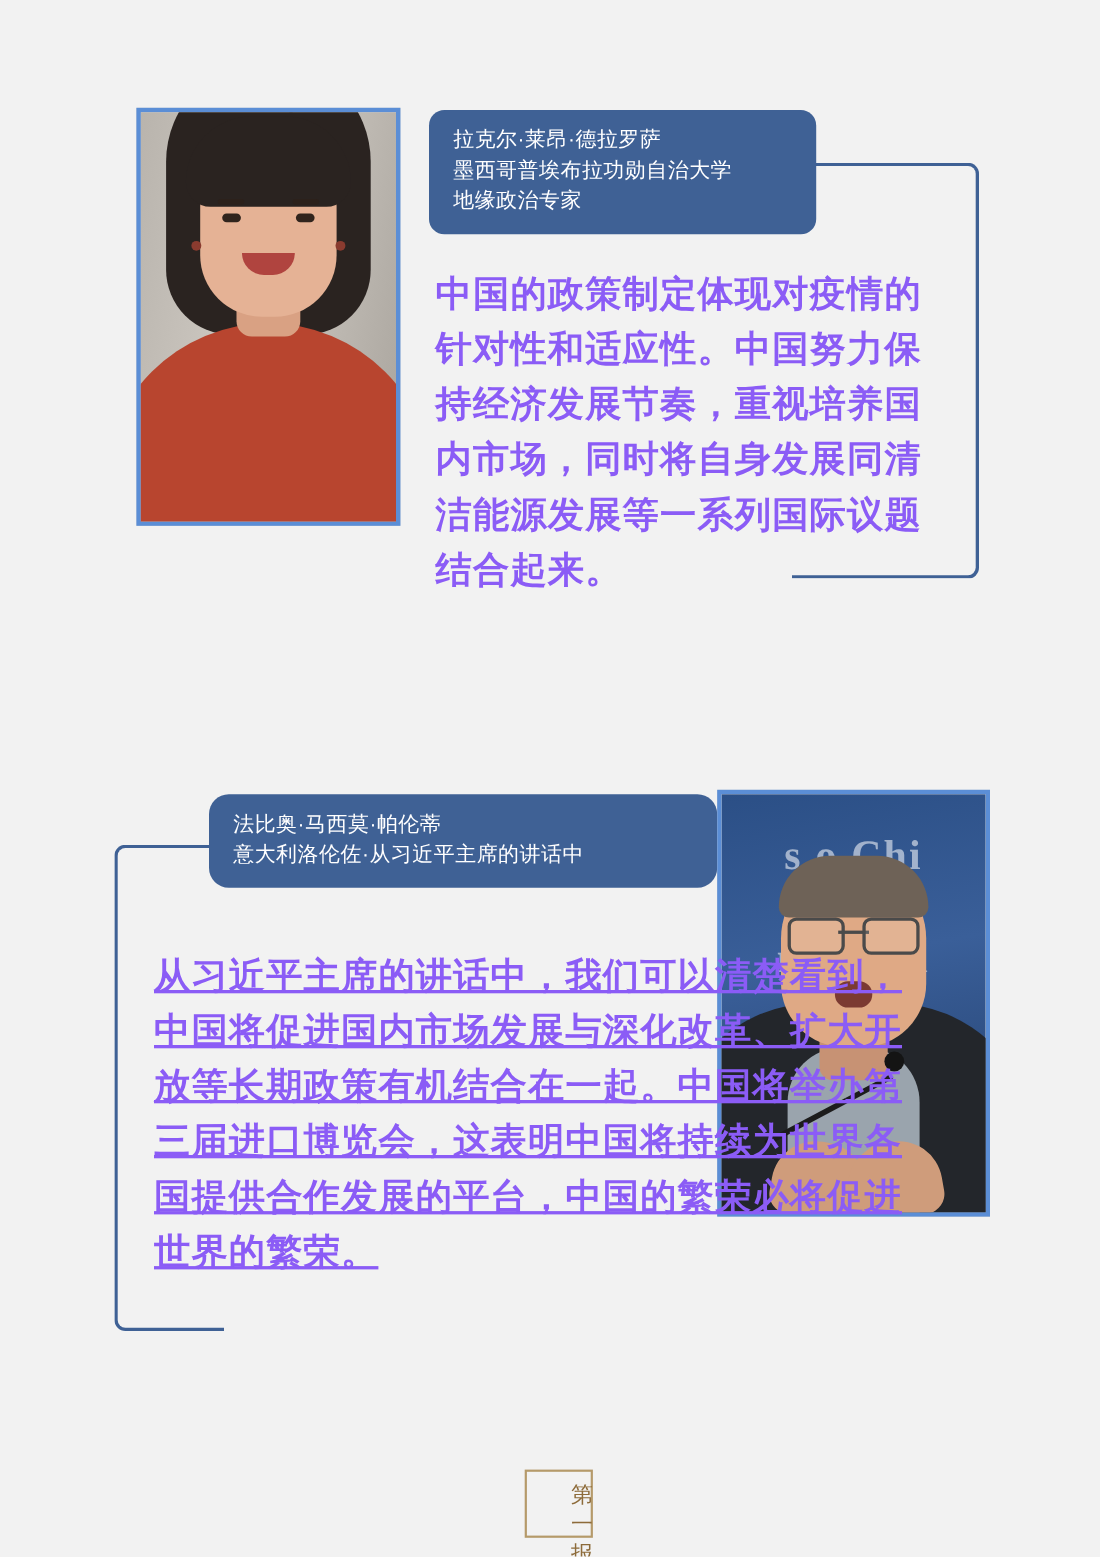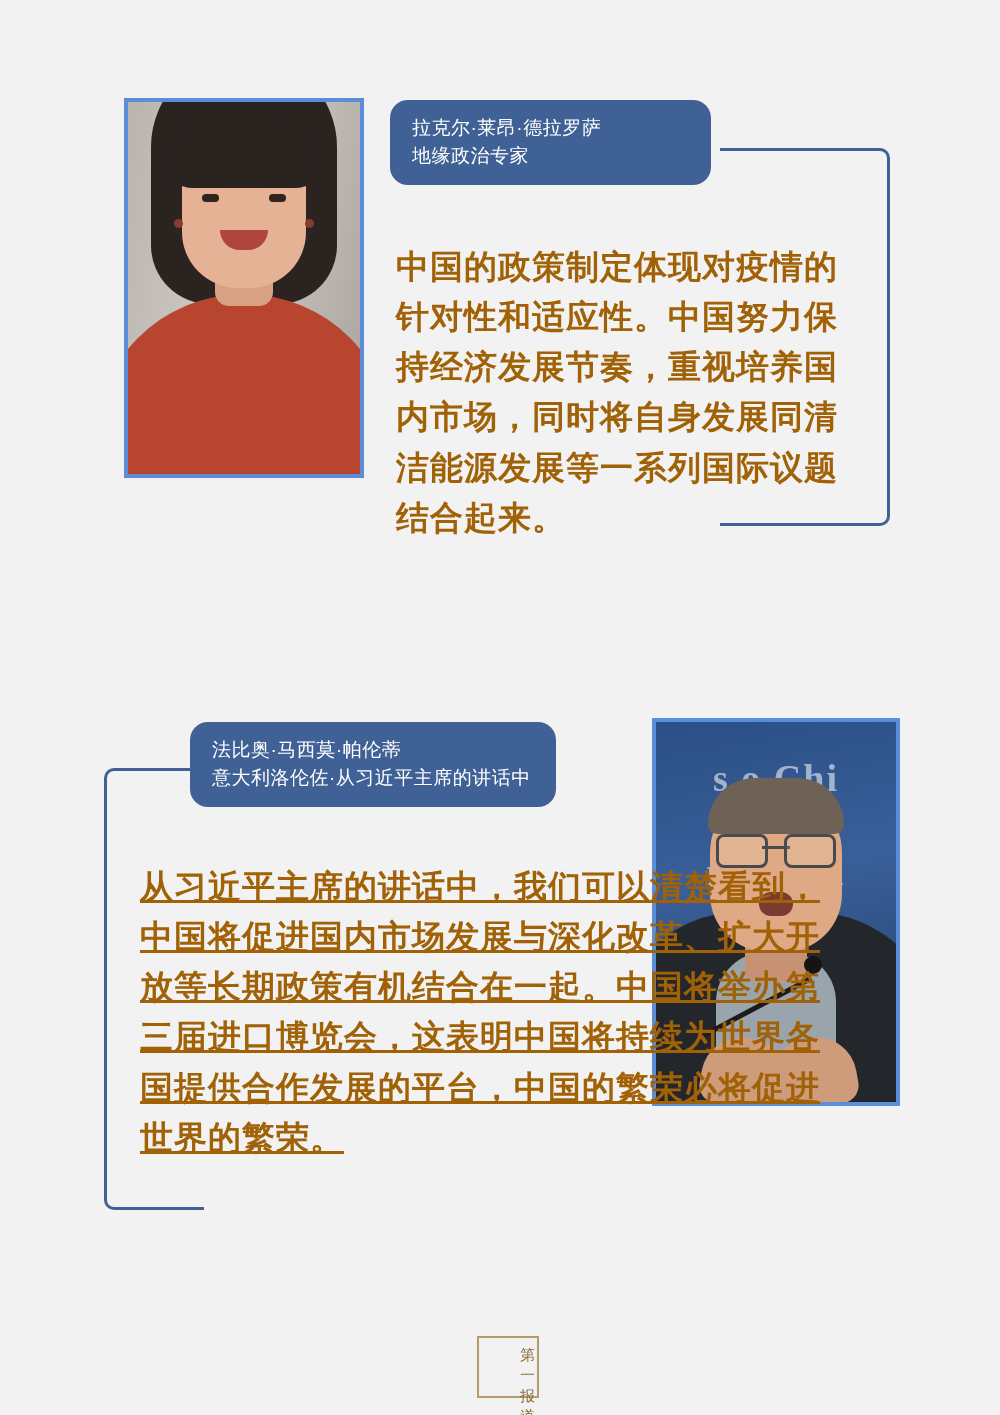--- a/index.html
+++ b/index.html
@@ -38,21 +38,21 @@
     line-height: 1.45;
     font-size: 19px;
     letter-spacing: 0.5px;
   }
   .name-plate div {
     white-space: nowrap;
   }
 
   .quote {
     position: absolute;
-    color: #a16207;
+    color: #8b5cf6;
     font-family: "DejaVu Serif", "Liberation Serif", serif;
     font-size: 33px;
     line-height: 1.52;
     font-weight: 700;
     letter-spacing: 1px;
   }
 
   
   .bracket {
     position: absolute;
@@ -205,21 +205,21 @@
   #footer-logo {
     position: absolute;
     left: 477px;
     top: 1336px;
     width: 62px;
     height: 62px;
     border: 2px solid #b59a6a;
     box-sizing: border-box;
     color: #8d6b3a;
     font-family: "DejaVu Serif", "Liberation Serif", serif;
-    font-size: 15px;
+    font-size: 20px;
     line-height: 1.35;
     text-align: center;
     padding-top: 7px;
     letter-spacing: 1px;
     padding-left: 40px;
   }
 </style>
 </head>
 <body>
 
@@ -238,33 +238,34 @@
     <div class="brow l"></div>
     <div class="brow r"></div>
     <div class="eye l"></div>
     <div class="eye r"></div>
     <div class="teeth"></div>
     <div class="mouth"></div>
     <div class="earring l"></div>
     <div class="earring r"></div>
   </div>
 
-  <div class="name-plate" style="left:390px;top:100px;width:321px;">
+  <div class="name-plate" style="left:390px;top:100px;width:352px;border-radius:14px;">
     <div>拉克尔·莱昂·德拉罗萨</div>
+    <div>墨西哥普埃布拉功勋自治大学</div>
     <div>地缘政治专家</div>
   </div>
 
   <div class="quote" style="left:396px;top:242px;width:470px;">中国的政策制定体现对疫情的针对性和适应性。中国努力保持经济发展节奏，重视培养国内市场，同时将自身发展同清洁能源发展等一系列国际议题结合起来。</div>
 </div>
 
 <div class="card" style="left:0;top:700px;width:1000px;height:560px;">
 
   <div class="bracket bracket-left" style="left:104px;top:68px;width:100px;height:442px;"></div>
 
-  <div class="name-plate" style="left:190px;top:22px;width:366px;">
+  <div class="name-plate" style="left:190px;top:22px;width:462px;">
     <div>法比奥·马西莫·帕伦蒂</div>
     <div>意大利洛伦佐·从习近平主席的讲话中</div>
   </div>
 
   <div class="photo-frame" id="portrait-2" style="left:652px;top:18px;width:248px;height:388px;">
     <div class="bg"></div>
     <div class="banner-text">s o   Chi</div>
     <div class="banner-text2">nize    Hu</div>
     <div class="suit"></div>
     <div class="shirt"></div>

